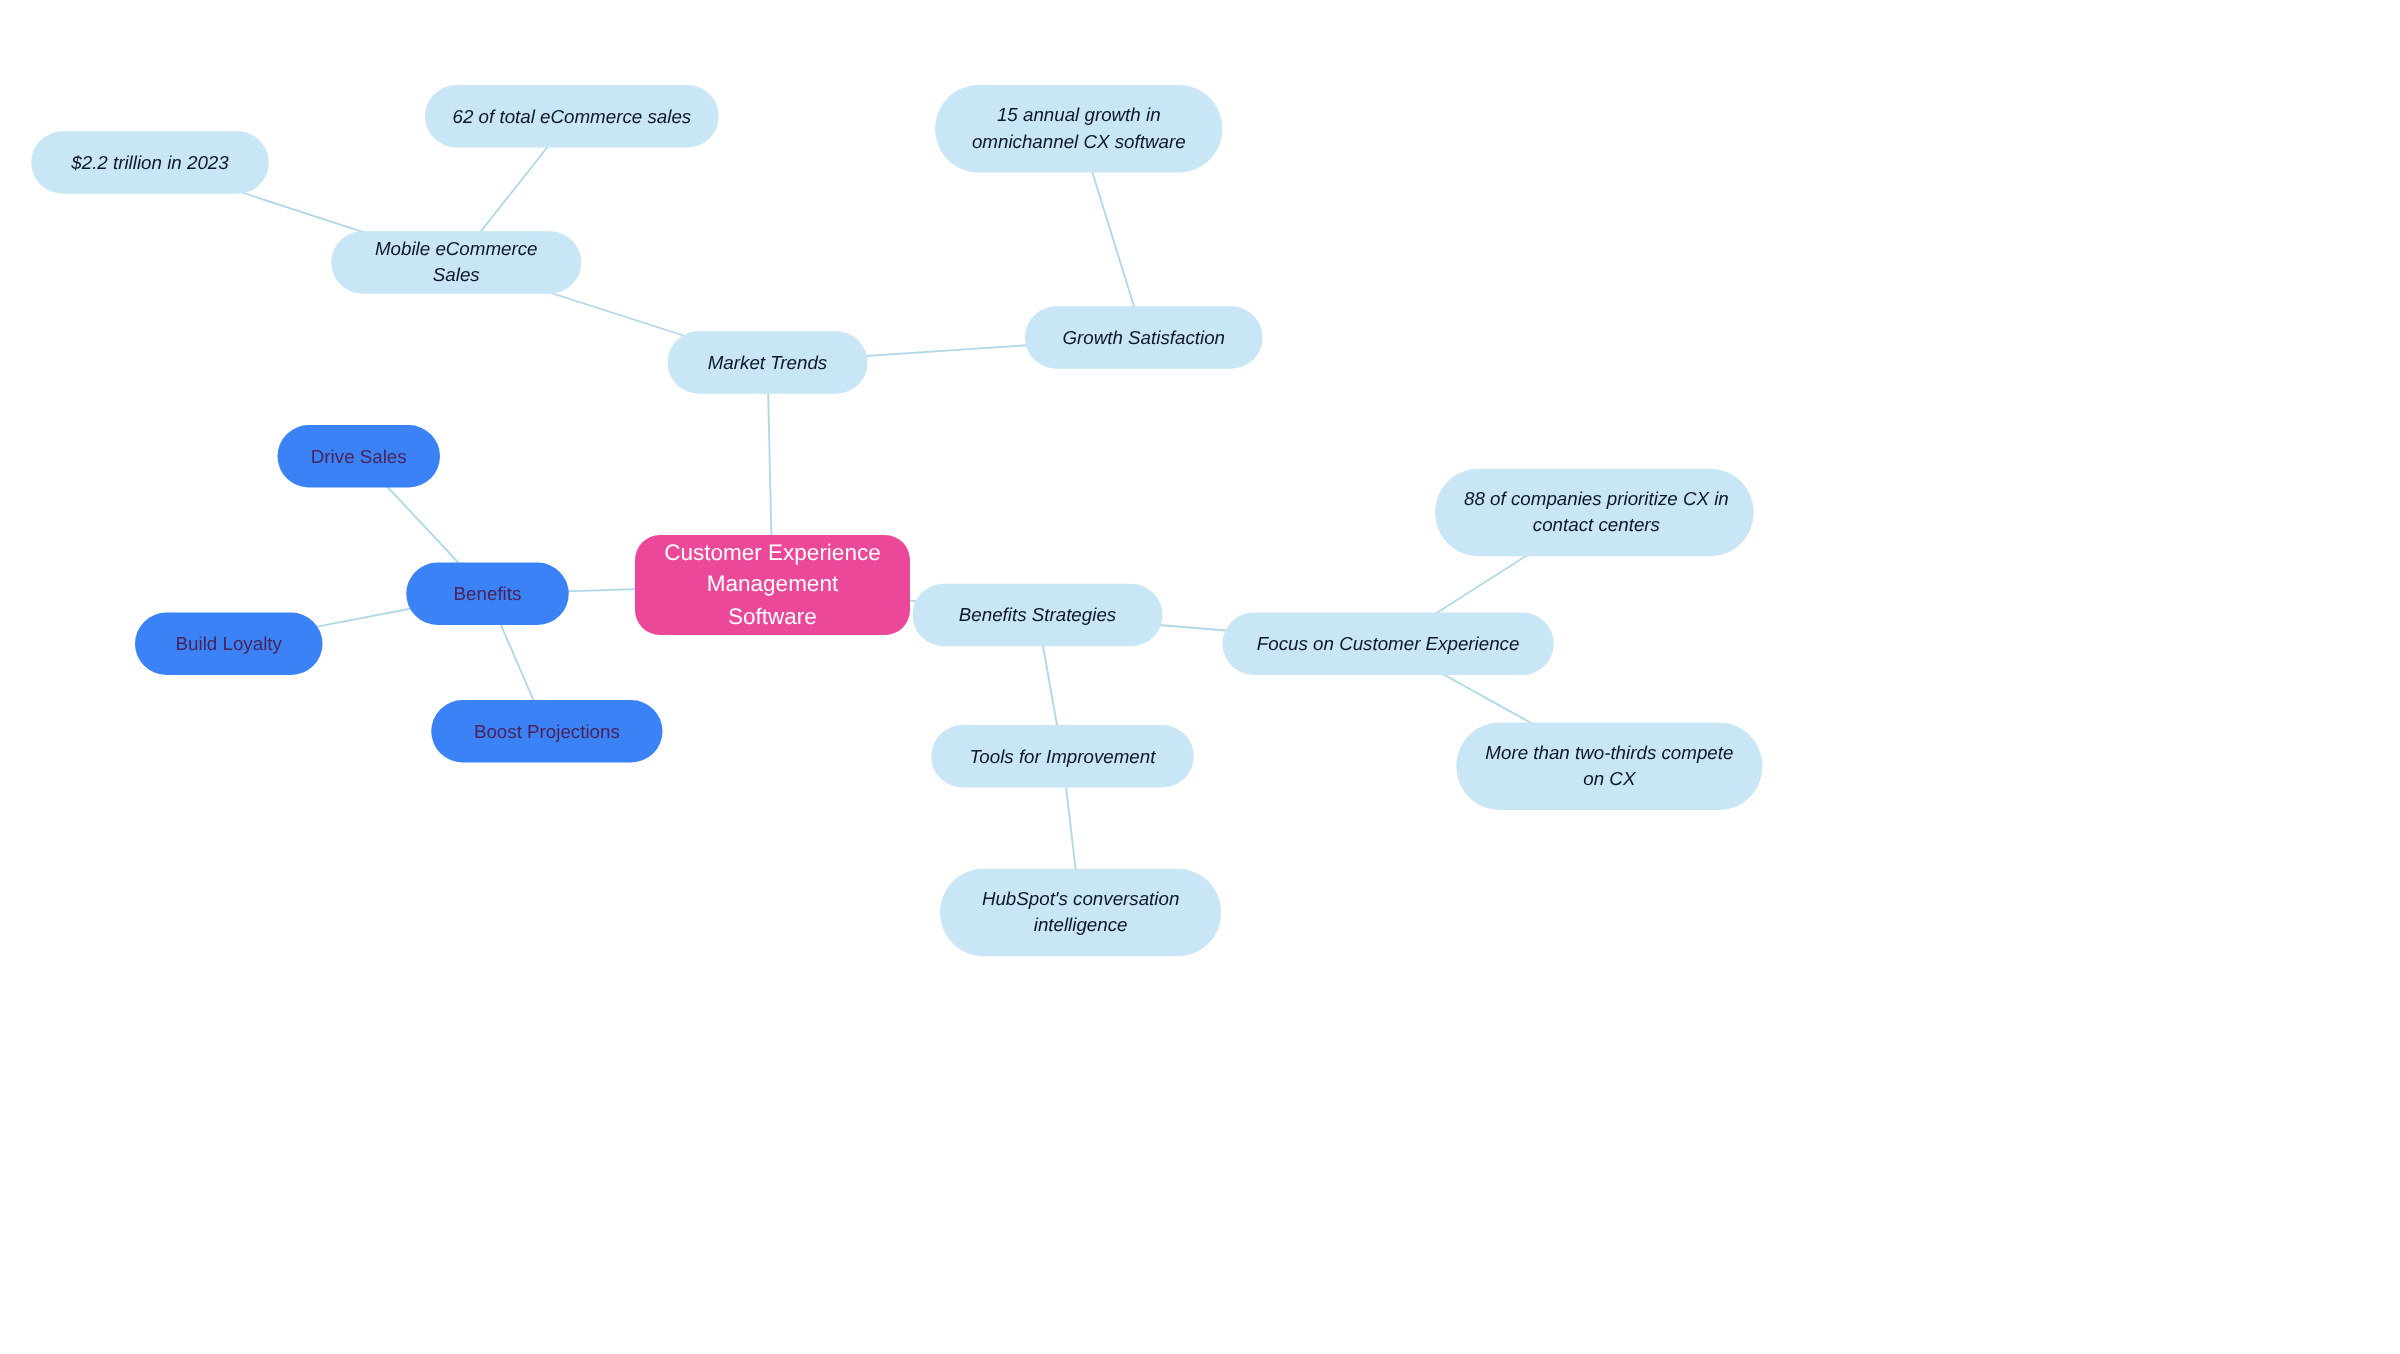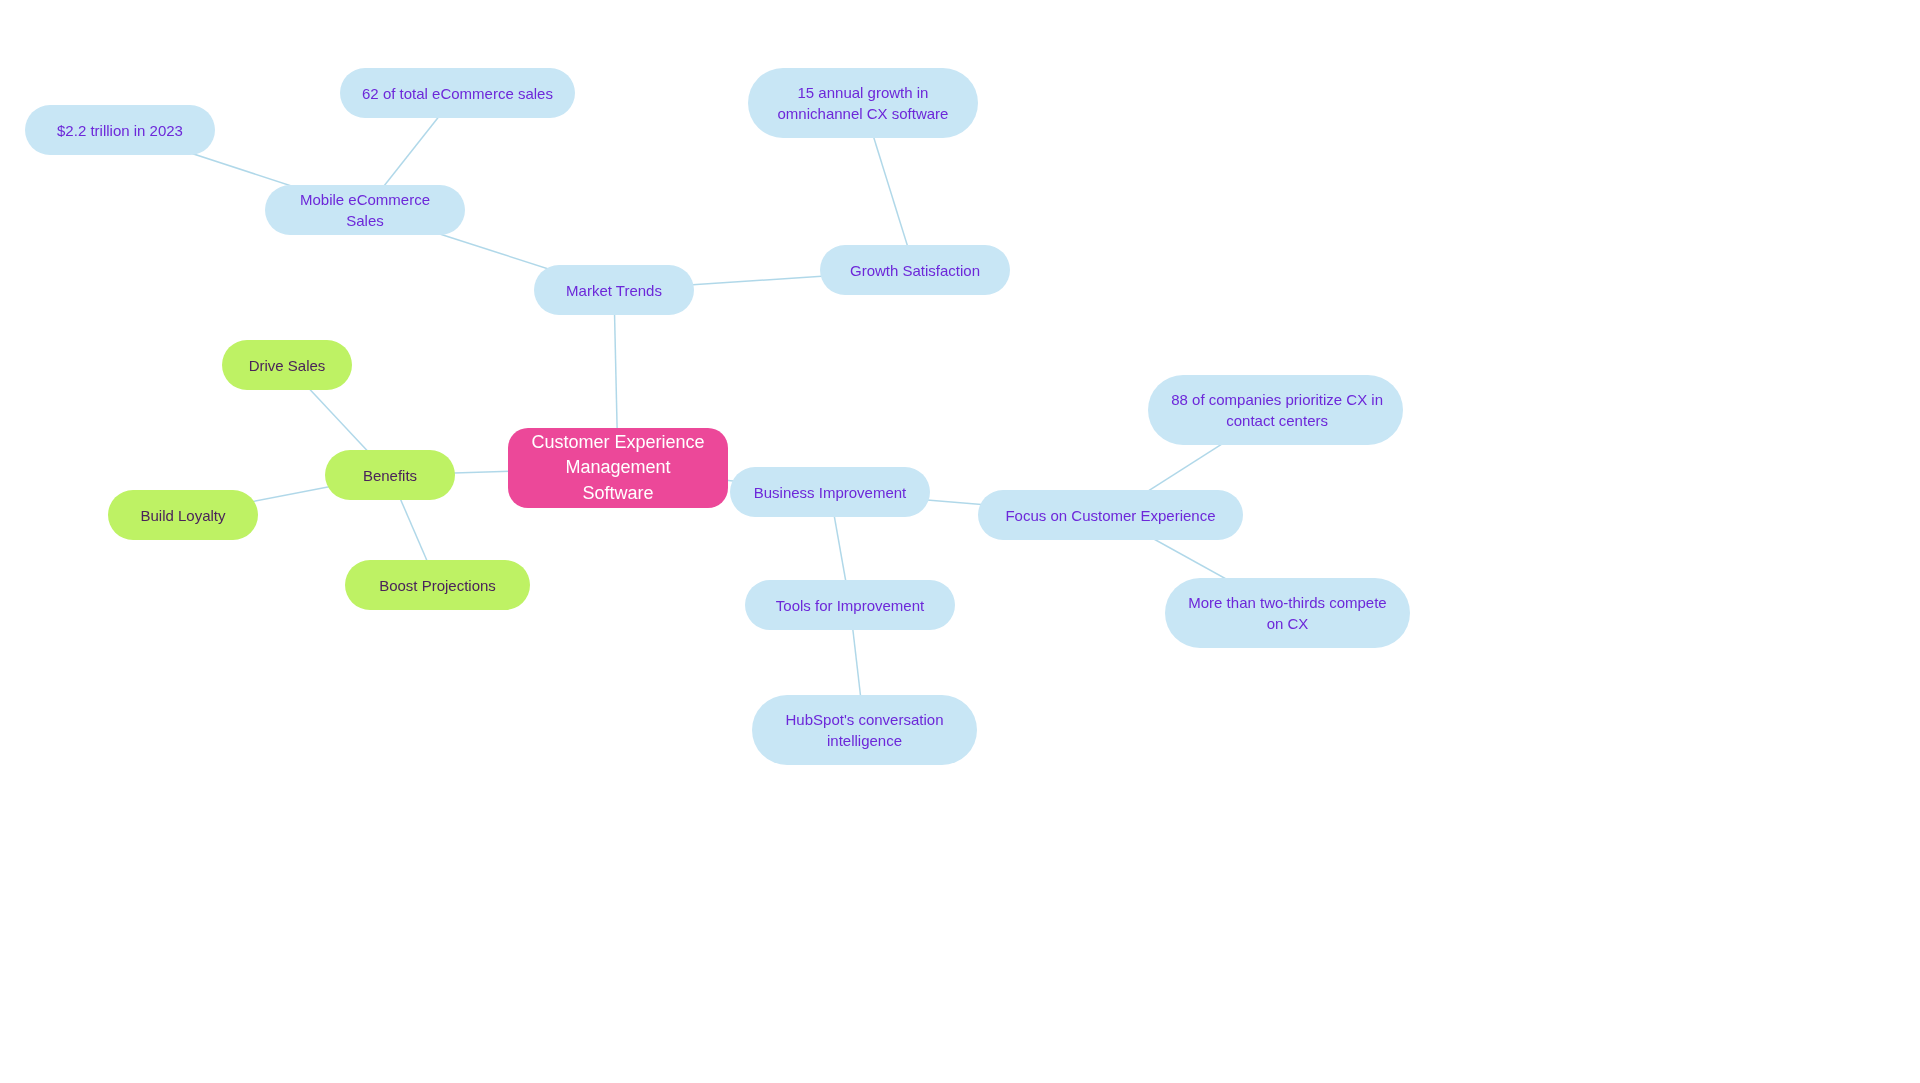--- a/index.html
+++ b/index.html
@@ -32,25 +32,26 @@
     }
     .node-center {
       background: #ec4899;
       color: #ffffff;
       font-size: 18px;
       font-weight: 500;
       border-radius: 20px;
     }
     .node-blue {
       background: #c8e6f5;
-      color: #6d28d9;
+      color: #0f172a;
       border: none;
+      font-style: italic;
     }
     .node-purple {
-      background: #bef264;
+      background: #3b82f6;
       color: #4a235a;
       border: none;
       text-align: center;
     }
   </style>
 </head>
 <body>
 
 <svg id="connections" xmlns="http://www.w3.org/2000/svg">
 
@@ -110,21 +111,21 @@
 
 <div class="node node-purple" id="node-build-loyalty" style="left:108px;top:490px;width:150px;height:50px;">
   <span>Build Loyalty</span>
 </div>
 
 <div class="node node-purple" id="node-boost-satisfaction" style="left:345px;top:560px;width:185px;height:50px;">
   <span>Boost Projections</span>
 </div>
 
 <div class="node node-blue" id="node-business-strategies" style="left:730px;top:467px;width:200px;height:50px;">
-  <span>Business Improvement</span>
+  <span>Benefits Strategies</span>
 </div>
 
 <div class="node node-blue" id="node-focus-cx" style="left:978px;top:490px;width:265px;height:50px;">
   <span>Focus on Customer Experience</span>
 </div>
 
 <div class="node node-blue" id="node-companies-88" style="left:1148px;top:375px;width:255px;height:70px;justify-content:flex-end;">
   <span>88 of companies prioritize CX in<br>contact centers</span>
 </div>
 

